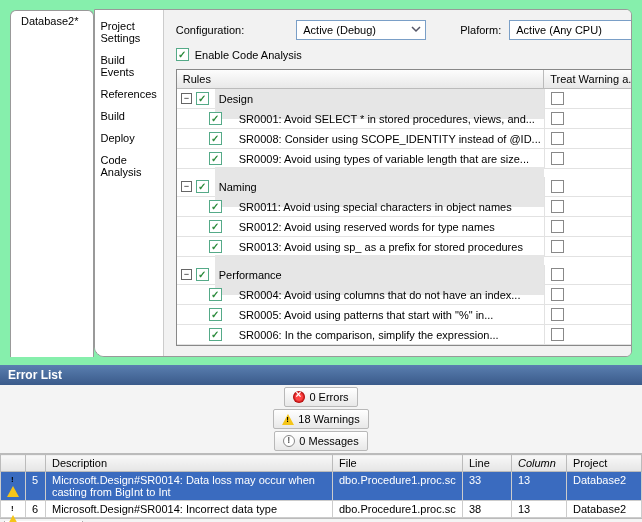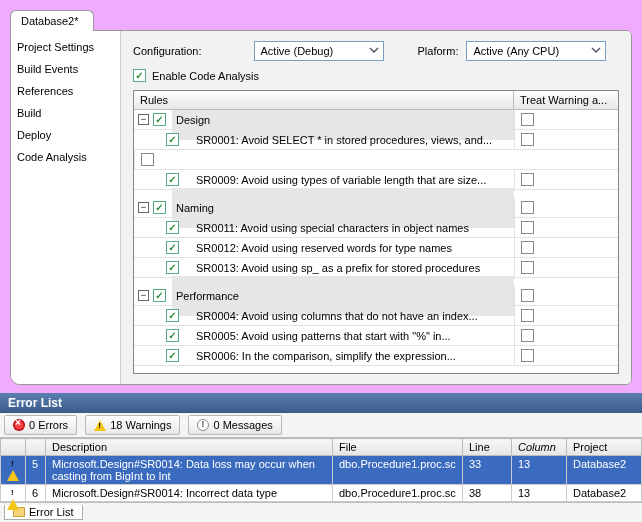--- a/index.html
+++ b/index.html
@@ -1,18 +1,18 @@
 <!DOCTYPE html>
 <html><head>
 <meta charset="utf-8">
 <style>
 * { box-sizing: border-box; margin: 0; padding: 0; }
 body { font-family: "Segoe UI", Tahoma, sans-serif; font-size: 11px; background: #fff; width: 642px; height: 522px; overflow: hidden; }
 .window { width: 642px; height: 522px; display: flex; flex-direction: column; }
-.top-section { flex: 1; display: flex; flex-direction: column; padding: 10px 10px 8px 10px; background: #f0abfc; }
+.top-section { flex: 1; display: flex; padding: 10px 10px 8px 10px; background: #86efac; }
 .tab-header { display: flex; }
 .tab { background: #fff; border: 1px solid #999; border-bottom: none; border-radius: 6px 6px 0 0; padding: 4px 14px 4px 10px; font-size: 11px; position: relative; z-index: 2; }
 .tab-body { flex: 1; border: 1px solid #999; border-radius: 0 6px 6px 10px; margin-top: -1px; display: flex; overflow: hidden; background: #fff; }
 .sidebar { width: 110px; padding: 10px 6px; display: flex; flex-direction: column; gap: 10px; border-right: 1px solid #ccc; background: #fff; position: relative; }
 .sidebar-item { font-size: 11px; cursor: pointer; color: #000; }
 .main { flex: 1; background: #f2f2f2; padding: 10px 12px 10px 12px; display: flex; flex-direction: column; gap: 8px; }
 .config-row { display: flex; align-items: center; gap: 8px; font-size: 11px; }
 .config-row label { color: #000; }
 .combo { display: inline-flex; align-items: center; background: #fff; border: 1px solid #7a9fc7; height: 20px; padding: 0 2px 0 6px; font-size: 11px; min-width: 120px; justify-content: space-between; cursor: pointer; }
 .combo .arrow { width: 14px; text-align: center; color: #555; }
@@ -29,21 +29,21 @@
 .group-row .label { background: #e6e6e6; flex: 1; padding: 14px 4px; margin-left: 2px; }
 .rule-row.group-row { background: #fff; }
 .child .c1 { padding-left: 32px; gap: 17px; }
 .chkbox { width: 13px; height: 13px; border: 1px solid #5a8; display: inline-flex; align-items: center; justify-content: center; background: #fff; flex-shrink:0; }
 .chkbox::after { content: "✓"; color: #2a8a3a; font-size: 10px; font-weight: bold; }
 .chkbox.empty::after { content: ""; }
 .chkbox.empty { border-color: #888; }
 .gap-row { height: 8px; border-bottom: none; }
 .error-panel { border-top: none; background: #fff; }
 .error-title { background: linear-gradient(#5a7fb0,#3a5a8a); color: #fff; font-weight: bold; font-size: 12px; padding: 3px 8px; }
-.error-filters { display: flex; align-items: center; background: #f4f4f4; border-bottom: 1px solid #bbb; padding: 2px 4px; gap: 8px; }
+.error-filters { display: flex; align-items: center; background: #f4f4f4; border-bottom: 1px solid #bbb; padding: 2px 4px; gap: 2px; flex-direction: column; }
 .filter-btn { display: inline-flex; align-items: center; gap: 4px; border: 1px solid #b8b8b8; background: linear-gradient(#fff,#e8e8e8); padding: 1px 8px; font-size: 11px; height: 20px; cursor: pointer; border-radius: 2px; }
 .ico { width: 12px; height: 12px; display: inline-block; }
 .ico-err { background: radial-gradient(circle,#f44 40%,#a00 70%); border-radius: 50%; position: relative; }
 .ico-err::after { content: "×"; color: #fff; font-size: 10px; position: absolute; top: -2px; left: 2px; font-weight: bold; }
 .ico-warn { width: 0; height: 0; border-left: 6px solid transparent; border-right: 6px solid transparent; border-bottom: 11px solid #f5c518; position: relative; }
 .ico-warn::after { content: "!"; position: absolute; left: -2px; top: 1px; font-size: 8px; color: #000; font-weight: bold; }
 .ico-msg { background: #fff; border: 1px solid #888; border-radius: 50%; position: relative; }
 .ico-msg::after { content: "!"; position: absolute; left: 3px; top: -1px; font-size: 9px; color: #555; font-weight: bold; }
 .error-table { width: 100%; border-collapse: collapse; font-size: 11px; }
 .error-table th { background: linear-gradient(#f8f8f8,#e5e5e5); border: 1px solid #bbb; text-align: left; padding: 2px 6px; font-weight: normal; }
@@ -112,20 +112,24 @@
               <div class="rule-row child">
                 <div class="c1">
                   <span class="chkbox"></span>
                   <span>SR0001: Avoid SELECT * in stored procedures, views, and...</span>
                 </div>
                 <div class="c2">
                   <span class="chkbox empty"></span>
                 </div>
               </div>
               <div class="rule-row child">
+                <div class="c1">
+                  <span class="chkbox"></span>
+                  <span>SR0008: Consider using SCOPE_IDENTITY instead of @ID...</span>
+                </div>
                 <div class="c2">
                   <span class="chkbox empty"></span>
                 </div>
               </div>
               <div class="rule-row child">
                 <div class="c1">
                   <span class="chkbox"></span>
                   <span>SR0009: Avoid using types of variable length that are size...</span>
                 </div>
                 <div class="c2">

